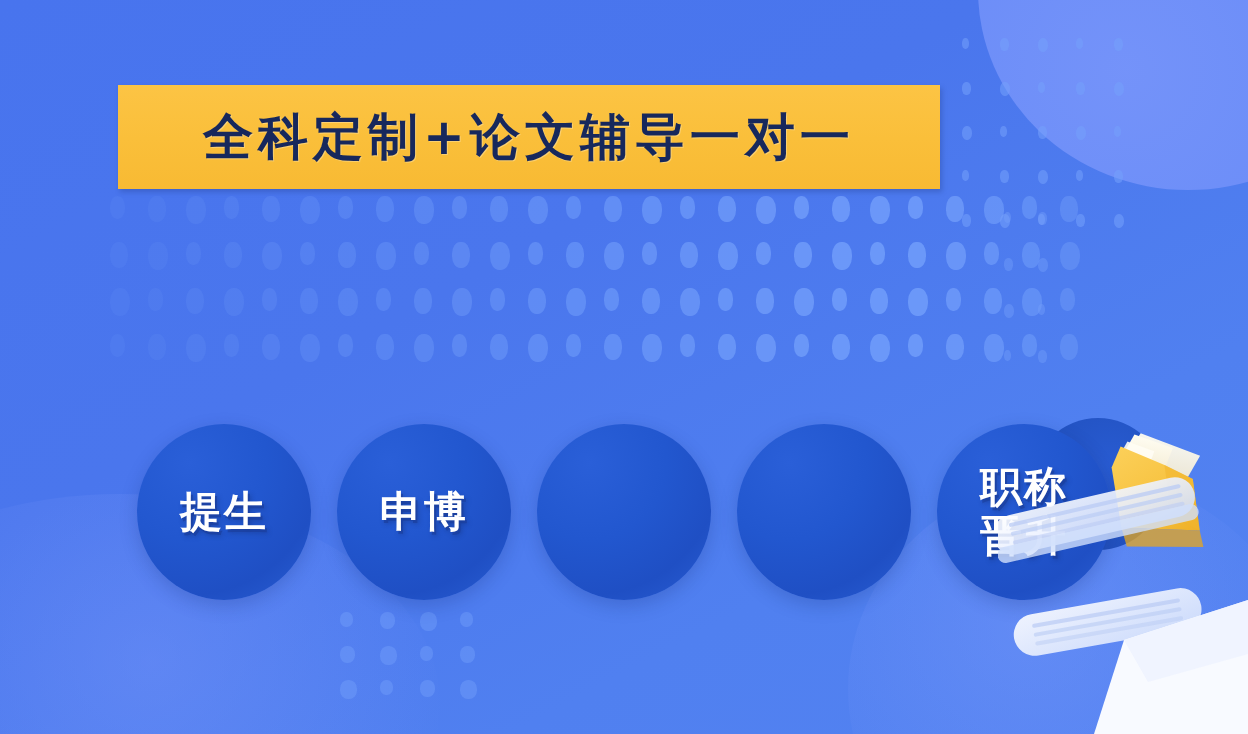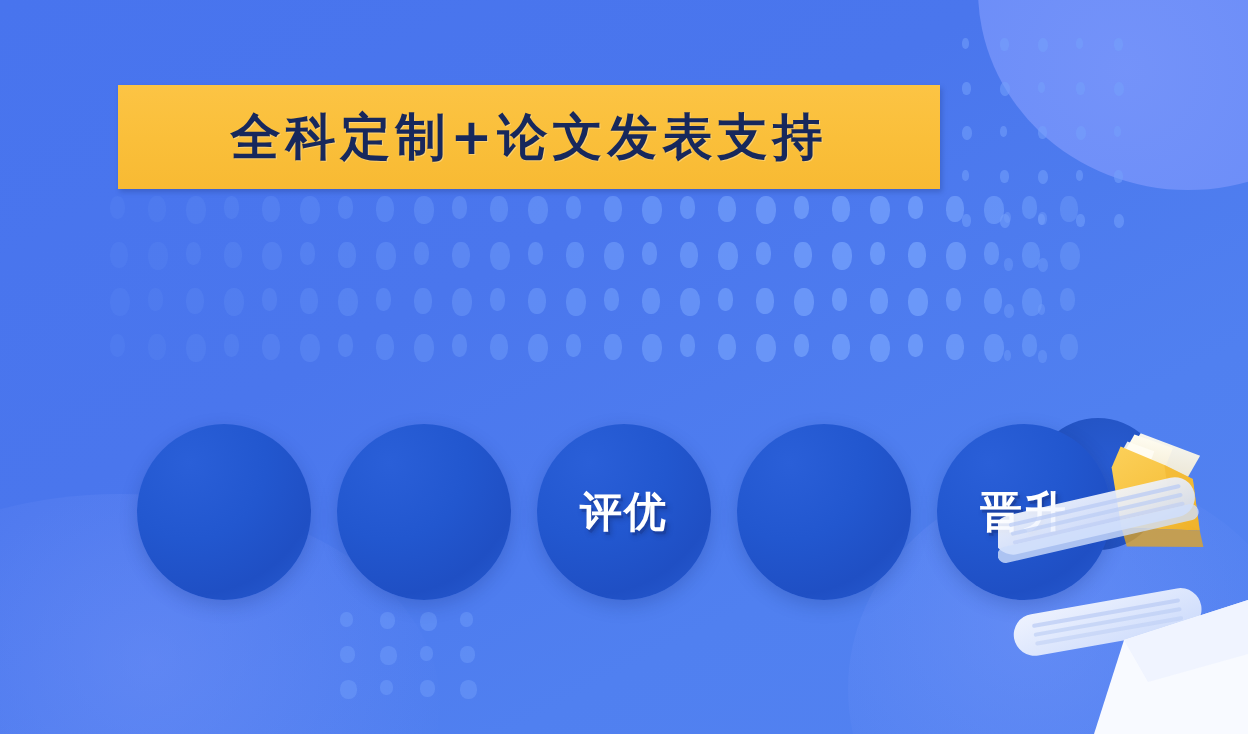--- a/index.html
+++ b/index.html
@@ -328,35 +328,37 @@
         <div class="dot" style="width: 13px; height: 15px; left: 80px; top: 34px; opacity: 0.45;"></div>
         <div class="dot" style="width: 15px; height: 17px; left: 120px; top: 34px; opacity: 0.45;"></div>
         <div class="dot" style="width: 17px; height: 19px; left: 0px; top: 68px; opacity: 0.45;"></div>
         <div class="dot" style="width: 13px; height: 15px; left: 40px; top: 68px; opacity: 0.45;"></div>
         <div class="dot" style="width: 15px; height: 17px; left: 80px; top: 68px; opacity: 0.45;"></div>
         <div class="dot" style="width: 17px; height: 19px; left: 120px; top: 68px; opacity: 0.45;"></div>
       </div>
   </div>
 
   <div class="ribbon">
-    <span class="ribbon-text">全科定制+论文发表支持</span>
+    <span class="ribbon-text">全科定制+论文辅导一对一</span>
   </div>
 
 
   <div class="badges">
+    <div class="badge">
+      <span class="badge-line">提生</span>
+    </div>
+    <div class="badge">
+      <span class="badge-line">申博</span>
+    </div>
     <div class="badge">
     </div>
     <div class="badge">
     </div>
     <div class="badge">
-      <span class="badge-line">评优</span>
-    </div>
-    <div class="badge">
-    </div>
-    <div class="badge">
+      <span class="badge-line">职称</span>
       <span class="badge-line">晋升</span>
     </div>
   </div>
 
   <svg class="illus" viewBox="0 0 250 320">
     <defs>
       <linearGradient id="gGold" x1="0" y1="0" x2="1" y2="1">
         <stop offset="0%" stop-color="#fcd05a"></stop>
         <stop offset="55%" stop-color="#f7c23f"></stop>
         <stop offset="100%" stop-color="#edae25"></stop>

